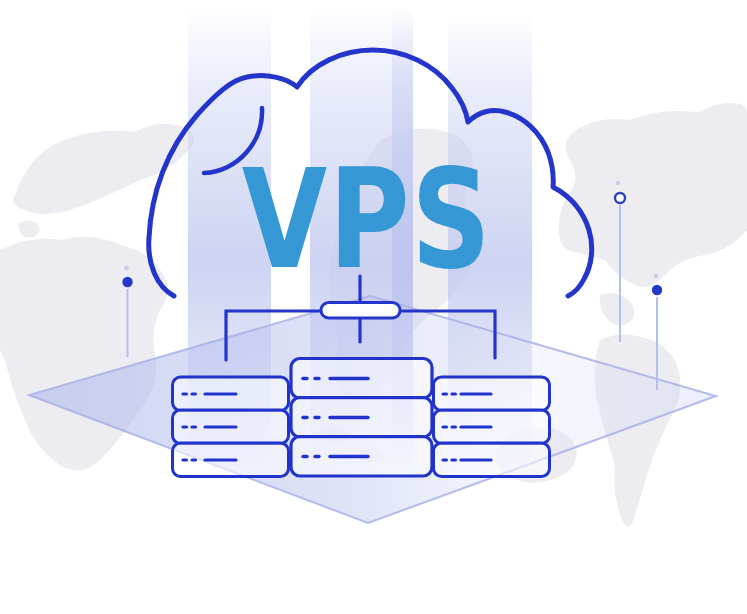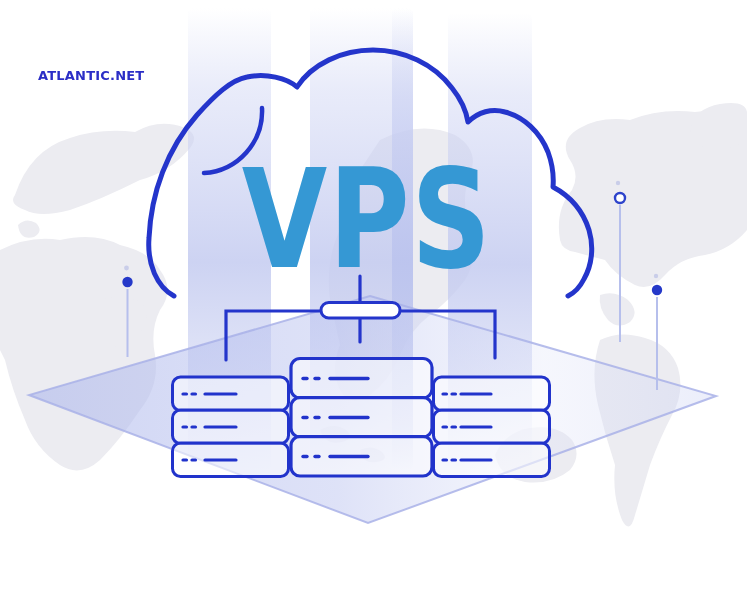--- a/index.html
+++ b/index.html
@@ -178,15 +178,14 @@
         </g>
         <g>
           <line x1="303" y1="456.5" x2="307" y2="456.5"></line>
             <line x1="315" y1="456.5" x2="319" y2="456.5"></line>
             <line x1="330" y1="456.5" x2="368" y2="456.5"></line>
         </g>
       </g>
     </g>
   </svg>
 
-  <div id="logo">atlantic.net</div>
 
 </div>
 
 </body></html>

